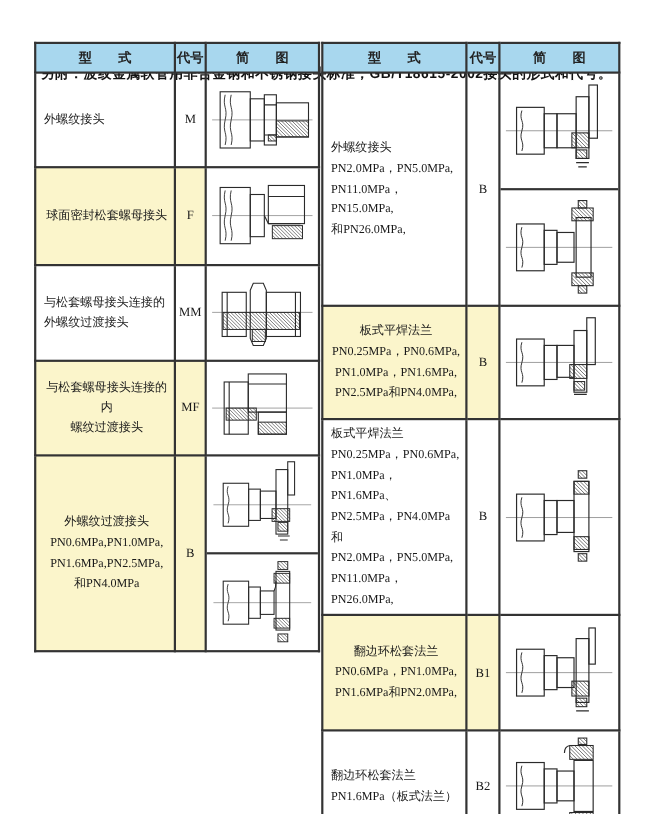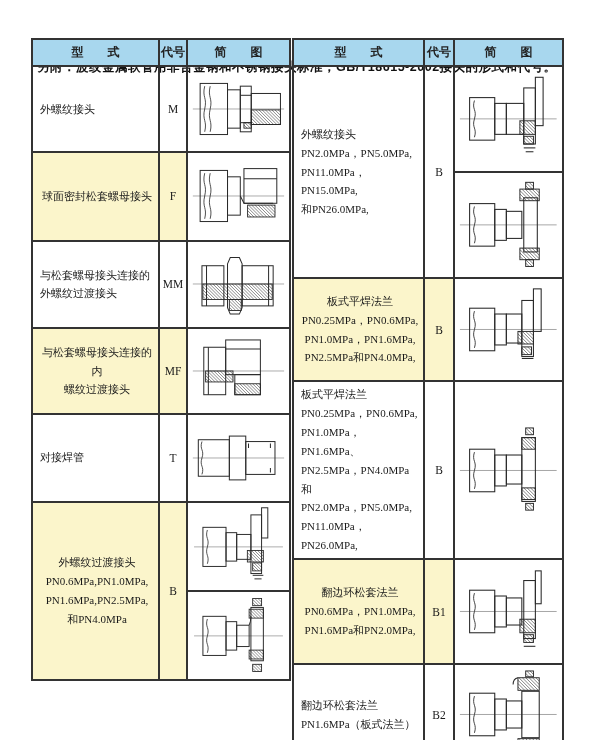--- a/index.html
+++ b/index.html
@@ -213,40 +213,20 @@
                 <line x1="60.5" y1="60" x2="72.5" y2="72" stroke="#2a2a2a" stroke-width="0.6" fill="none"></line>
                 <line x1="64" y1="60" x2="76" y2="72" stroke="#2a2a2a" stroke-width="0.6" fill="none"></line>
                 <line x1="67.5" y1="60" x2="76" y2="68.5" stroke="#2a2a2a" stroke-width="0.6" fill="none"></line>
                 <line x1="71" y1="60" x2="76" y2="65" stroke="#2a2a2a" stroke-width="0.6" fill="none"></line>
                 <line x1="74.5" y1="60" x2="76" y2="61.5" stroke="#2a2a2a" stroke-width="0.6" fill="none"></line>
               </svg>
             </div>
           </div>
         </td>
   </tr>
-  <tr style="height:88px">
-    <td class="type">对接焊管</td>
-    <td class="code">T</td>
-    <td class="diag">
-          <div class="dia-stack">
-            <div class="dia">
-              <svg viewBox="0 0 104 92" preserveAspectRatio="xMidYMid meet">
-                <line x1="2" y1="46" x2="102" y2="46" stroke="#666" stroke-width="0.6"></line>
-                <rect x="8" y="26" width="34" height="40" stroke="#2a2a2a" stroke-width="1.1" fill="none"></rect>
-                <path d="M12,28 c-3,9 3,9 0,18 c-3,9 3,9 0,18" stroke="#2a2a2a" stroke-width="0.9" fill="none"></path>
-                <rect x="42" y="22" width="18" height="48" stroke="#2a2a2a" stroke-width="1.1" fill="none"></rect>
-                <rect x="60" y="28" width="32" height="36" stroke="#2a2a2a" stroke-width="1.1" fill="none"></rect>
-                <line x1="87" y1="30" x2="87" y2="35" stroke="#2a2a2a" stroke-width="1.1" fill="none"></line>
-                <line x1="87" y1="57" x2="87" y2="62" stroke="#2a2a2a" stroke-width="1.1" fill="none"></line>
-                <line x1="63" y1="30" x2="63" y2="35" stroke="#2a2a2a" stroke-width="1.1" fill="none"></line>
-              </svg>
-            </div>
-          </div>
-        </td>
-  </tr>
   <tr style="height:176px">
     <td class="type hl">外螺纹过渡接头
 PN0.6MPa,PN1.0MPa,
 PN1.6MPa,PN2.5MPa,
 和PN4.0MPa</td>
     <td class="code hl">B</td>
     <td class="diag">
       <div class="dia-stack" style="height:176px">
         <div class="dia">
               <svg viewBox="0 0 104 92" preserveAspectRatio="xMidYMid meet">

